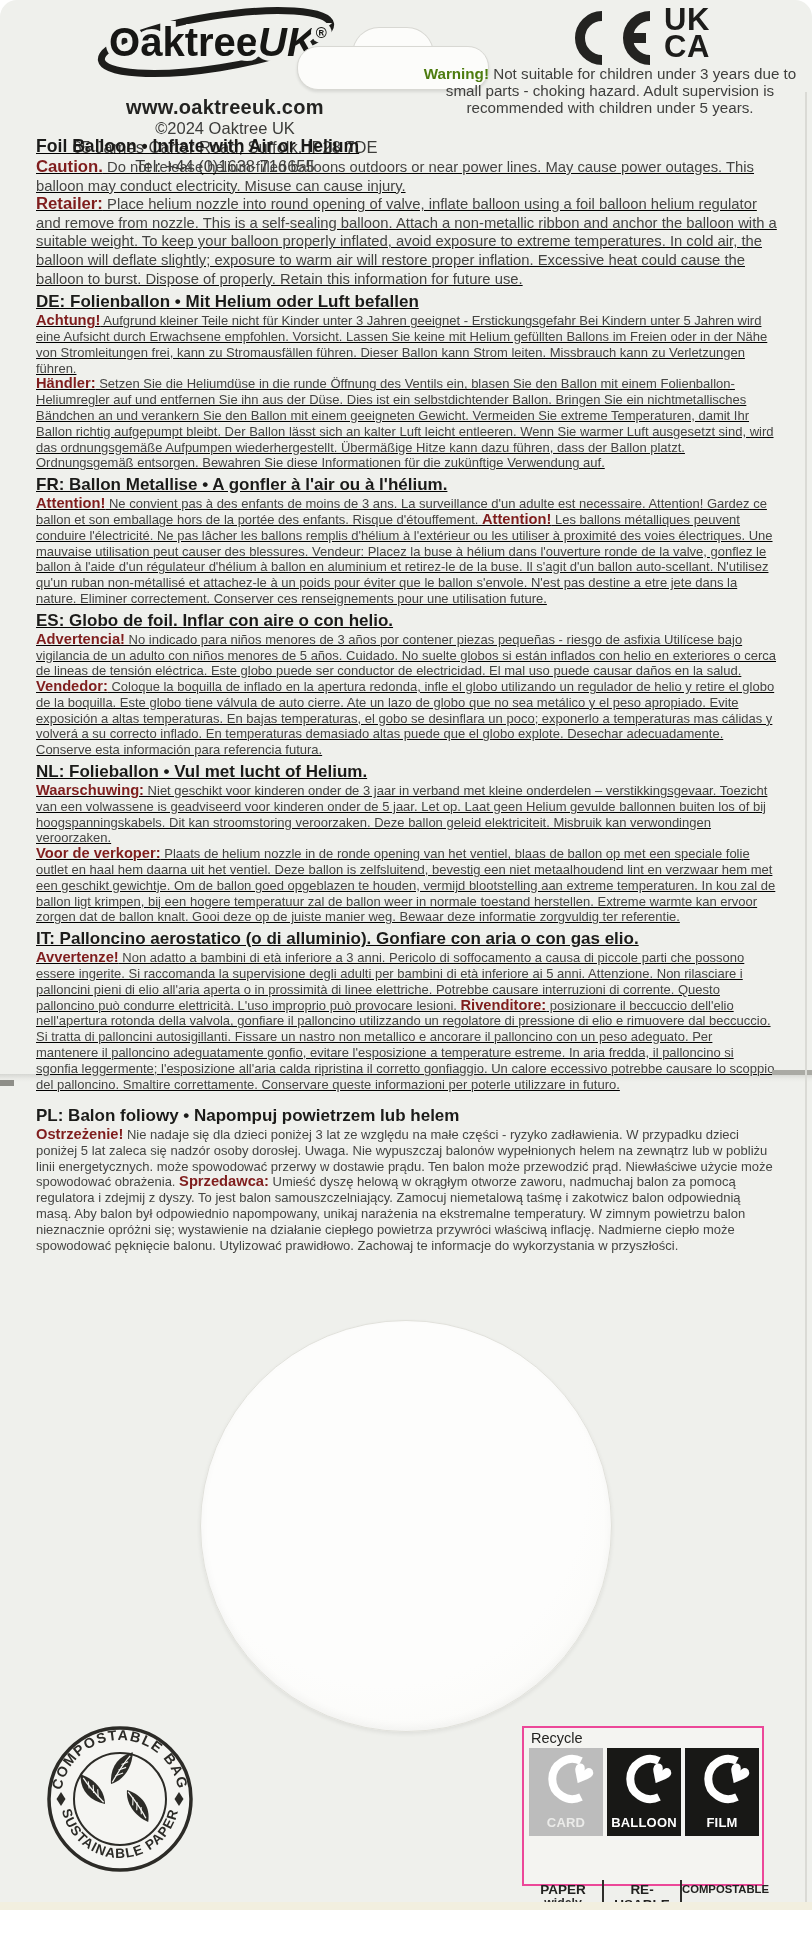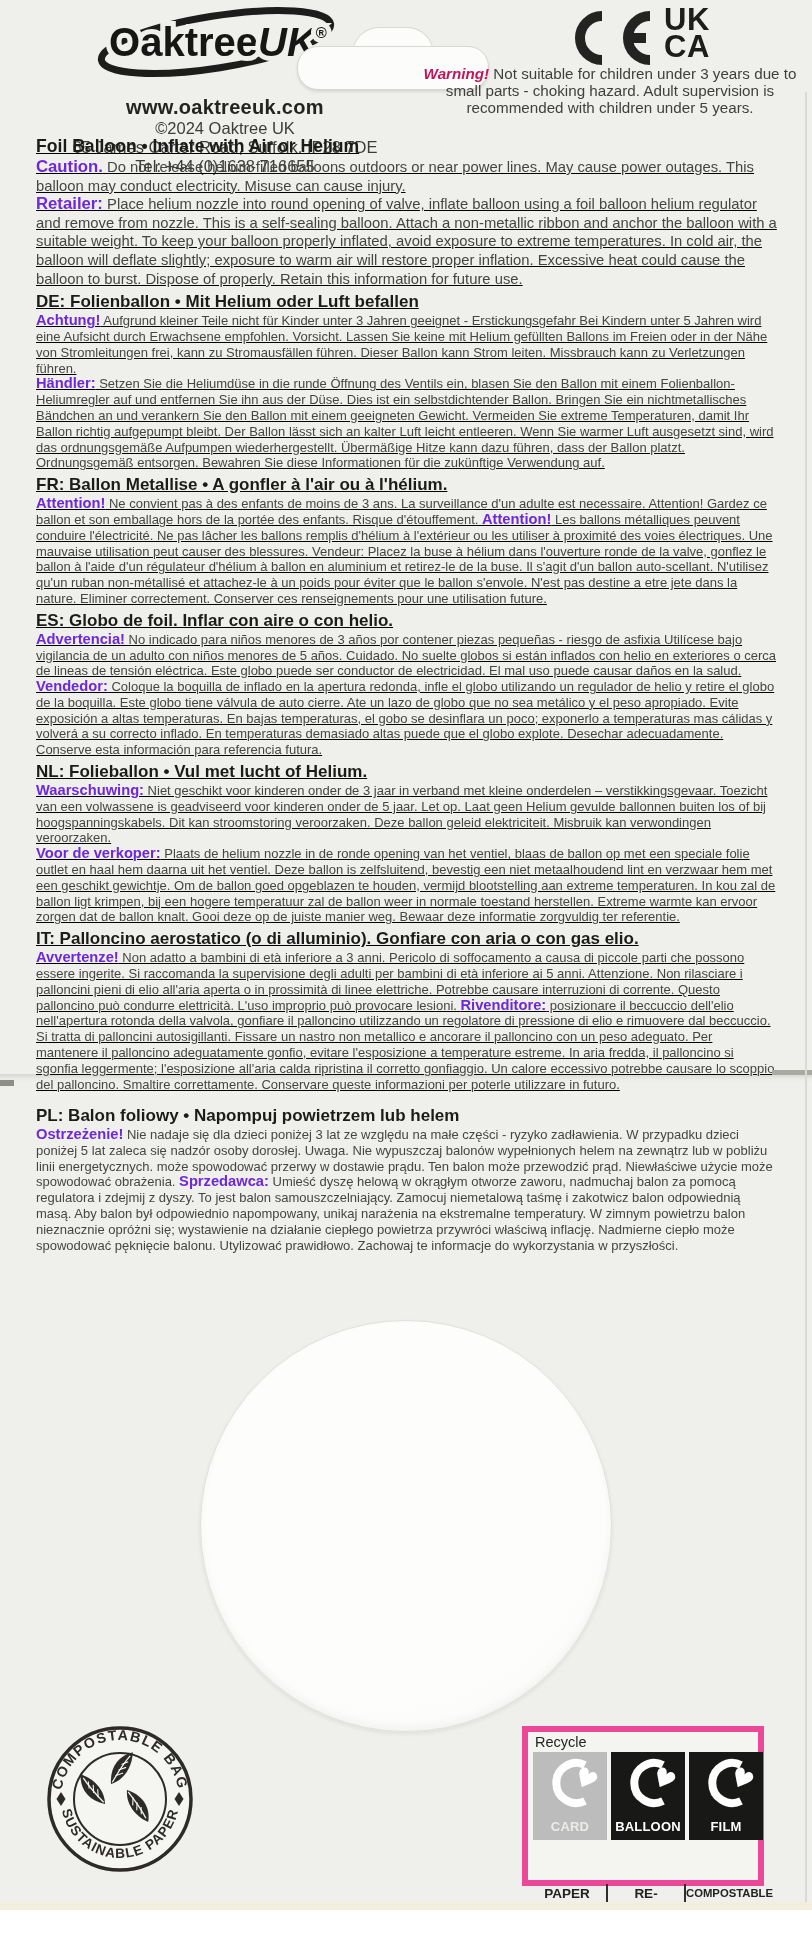--- a/index.html
+++ b/index.html
@@ -1,64 +1,64 @@
 <!DOCTYPE html>
 <html style="--paper: #eff0ec; --ink: #1d1d1b; --body: #454543; --tile_grey: #bcbcbc; --tile_black: #181816;"><head>
 <meta charset="utf-8">
 <style>
   html,body{margin:0;padding:0;}
   body{width:812px;height:1940px;background:#ffffff;font-family:"Liberation Sans",sans-serif;overflow:hidden;}
-  .page{position:relative;width:812px;height:1940px;background:var(--paper,#eff0ec);}
+  .page{position:relative;width:812px;height:1940px;background:var(--paper,#eff0ec);border-radius:17px;}
 
   
   .logo-svg{position:absolute;left:88px;top:6px;}
   .hdr-left{position:absolute;left:15px;top:96px;width:420px;text-align:center;color:#3c3c3a;}
   .hdr-site{font-weight:bold;font-size:20px;color:#232321;letter-spacing:.3px;}
   .hdr-line{font-size:16.5px;line-height:19px;}
 
   .tab-pill{position:absolute;left:297px;top:46px;width:190px;height:42px;border-radius:21px;
     background:#fcfcfa;border:1px solid #d8d8d3;box-shadow:0 2px 3px rgba(0,0,0,.10);}
   .tab-dome{position:absolute;left:352px;top:27px;width:80px;height:26px;border-radius:40px 40px 0 0;
     background:#fcfcfa;border:1px solid #d8d8d3;border-bottom:none;}
 
   .ce-svg{position:absolute;left:562px;top:10px;}
   .ukca{position:absolute;left:664px;top:6px;font-weight:900;font-size:31px;line-height:27px;
     color:var(--ink,#1d1d1b);letter-spacing:.5px;}
   .warning{position:absolute;left:412px;top:66px;width:396px;text-align:center;
     font-size:15.2px;line-height:16.8px;color:#3f3f3d;}
-  .warning b{color:#be185d;font-style:italic;}
+  .warning b{color:#4d7c0f;}
 
   
   .panel{position:absolute;width:742px;}
   .panel-top{left:36px;top:136px;text-decoration:underline;}
   .panel-bottom{left:36px;top:1106px;}
   .sec{margin:0 0 4px 0;}
   .sec-h{margin:0 0 1px 0;font-size:17px;font-weight:bold;color:#1b1b19;}
   .sec-p{margin:0;font-size:13px;line-height:15.8px;color:var(--body,#454543);}
-  .sec-p b{color:#6d28d9;font-size:1.13em;}
+  .sec-p b{color:#7f1d1d;font-size:1.13em;}
   .lead-sec .sec-h{font-size:17.6px;}
   .lead-sec .sec-p{font-size:14.8px;line-height:18.6px;}
 
   
   .fold{position:absolute;left:0;top:1074px;width:812px;height:8px;
     background:linear-gradient(to bottom,rgba(60,60,55,.14),rgba(60,60,55,.03) 60%,transparent);}
   .fold-notch-l{position:absolute;left:0;top:1080px;width:14px;height:6px;background:#8e8e88;}
   .fold-notch-r{position:absolute;left:772px;top:1070px;width:40px;height:5px;background:#aaaaa4;}
 
   
   .valve-circle{position:absolute;left:200px;top:1320px;width:410px;height:410px;border-radius:50%;
     background:radial-gradient(circle at 45% 40%, #fdfdfc 60%, #f8f8f4 100%);
     border:1px solid #e1e1db;box-shadow:0 2px 4px rgba(0,0,0,.07), inset 0 -4px 8px rgba(0,0,0,.04);}
 
   
   .stamp-svg{position:absolute;left:43px;top:1722px;}
 
   
   .rc-box{position:absolute;left:522px;top:1726px;width:242px;height:160px;
-    border:6px solid #ec4899;background:#f4f4f1;box-sizing:border-box;}
+    border:2px solid #ec4899;background:#f4f4f1;box-sizing:border-box;}
   .rc-title{position:absolute;left:7px;top:2px;font-size:14.5px;color:#232321;}
   .rc-tiles{position:absolute;left:5px;top:20px;display:flex;gap:4px;}
   .tile{width:74px;height:88px;position:relative;}
   .tile.grey{background:var(--tile_grey,#bcbcbc);}
   .tile.black{background:var(--tile_black,#181816);}
   .tile svg{position:absolute;left:7px;top:1px;}
   .tile-label{position:absolute;bottom:6px;width:100%;text-align:center;font-weight:bold;font-size:13px;letter-spacing:.2px;}
   .tile.grey .tile-label{color:#ebebe9;}
   .tile.black .tile-label{color:#ffffff;}
   .rc-caps{position:absolute;left:0;top:112px;display:flex;width:238px;margin-top:40px;}

